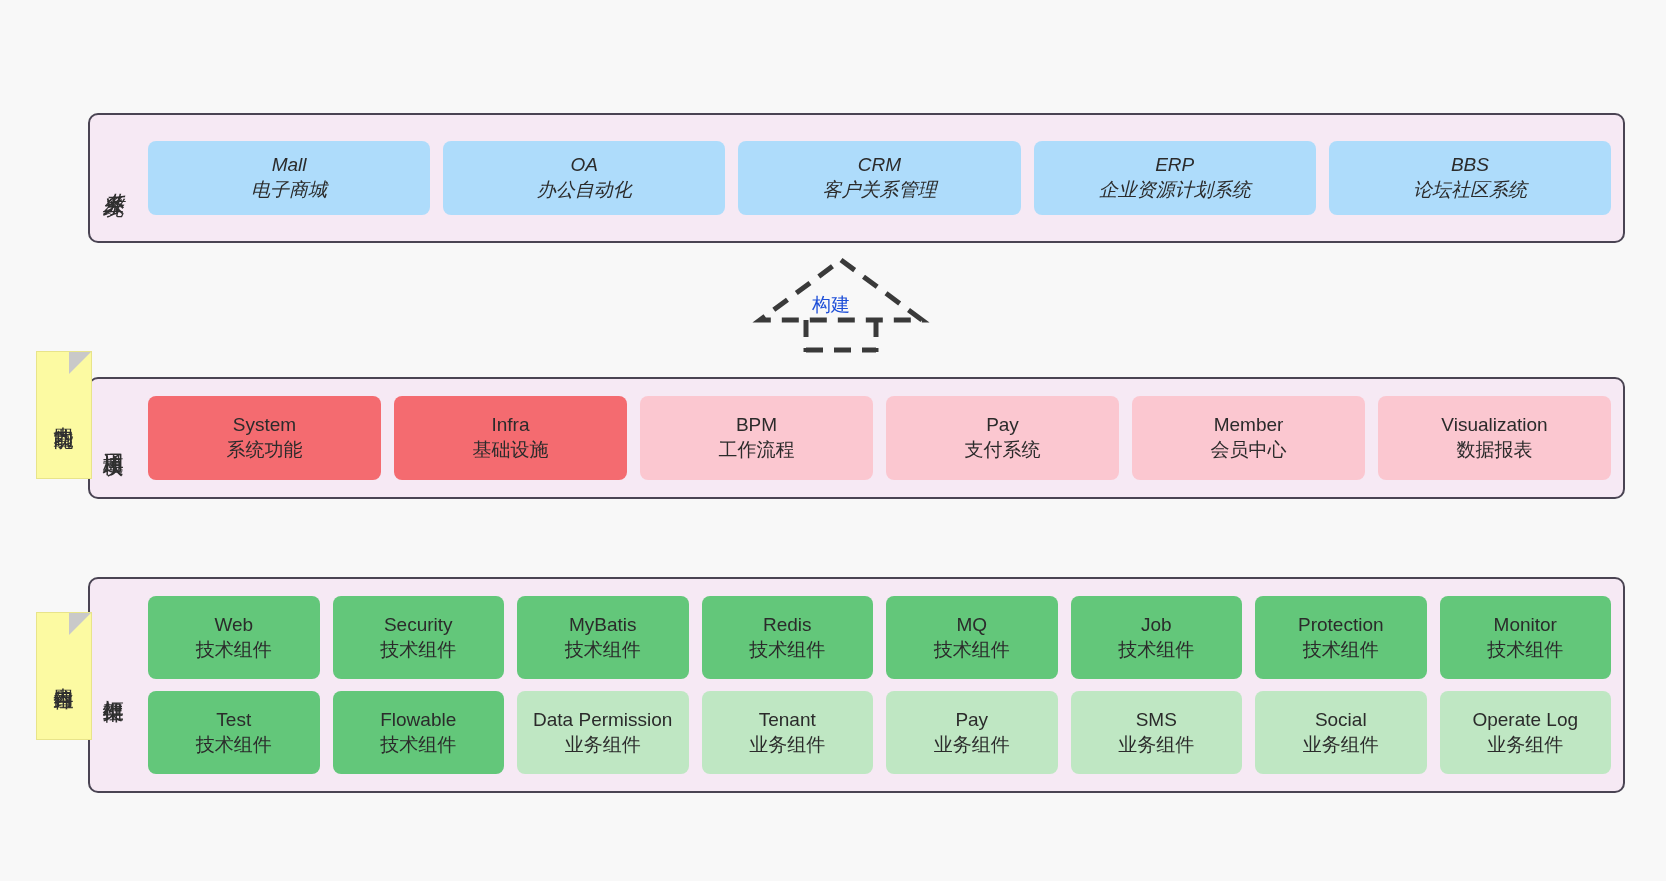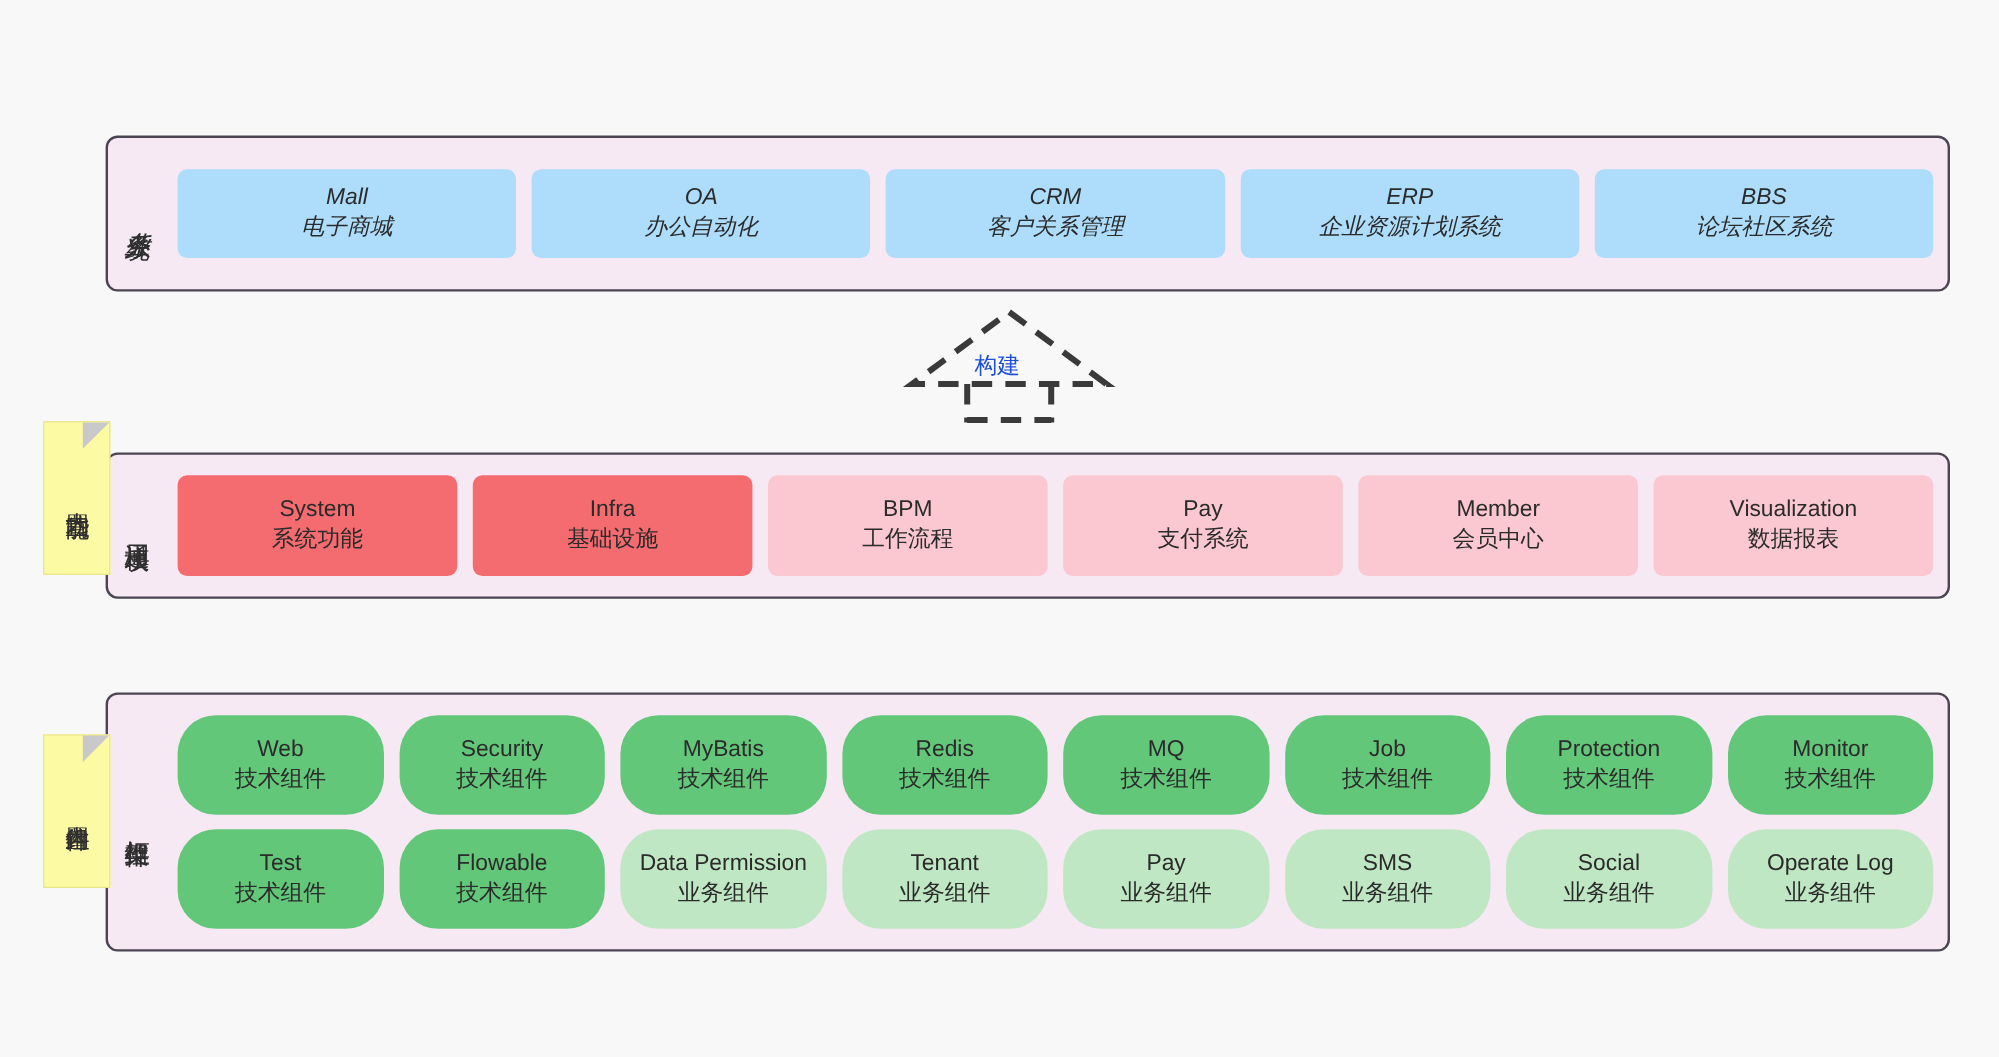--- a/index.html
+++ b/index.html
@@ -74,21 +74,21 @@
 
   
   #band-modules{left:88px;top:348px;width:1537px;height:122px;margin-top:29px;}
   #band-modules .card{height:84px;}
   .c-red{background:#f46b70;}
   .c-pink{background:#fbc7d0;}
 
   
   #band-framework{left:88px;top:577px;width:1537px;height:216px;}
   #band-framework .band-body{gap:12px;justify-content:center;}
-  #band-framework .card{height:83px;border-radius:32px;}
+  #band-framework .card{height:83px;}
   .c-green{background:#63c77a;}
   .c-lightgreen{background:#bfe7c3;}
 
   
   .note{
     position:absolute;
     width:56px;
     background:#fcfaa2;
     border:1px solid #e8e48a;
     box-sizing:border-box;

